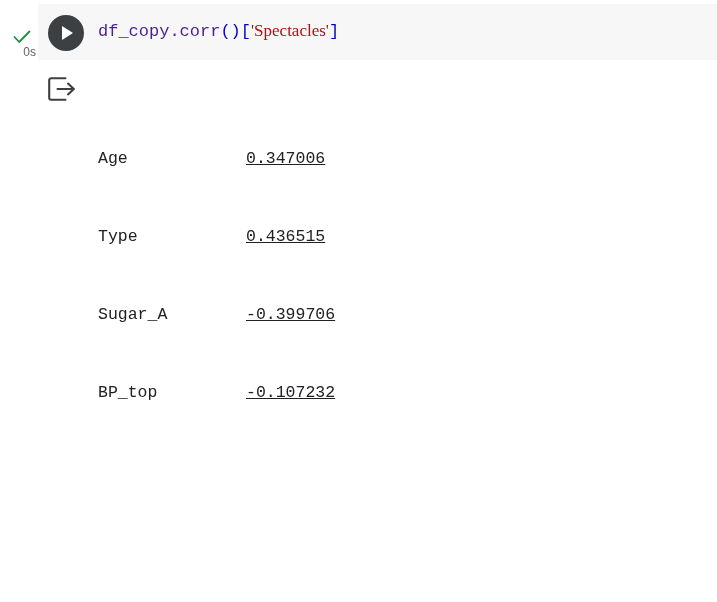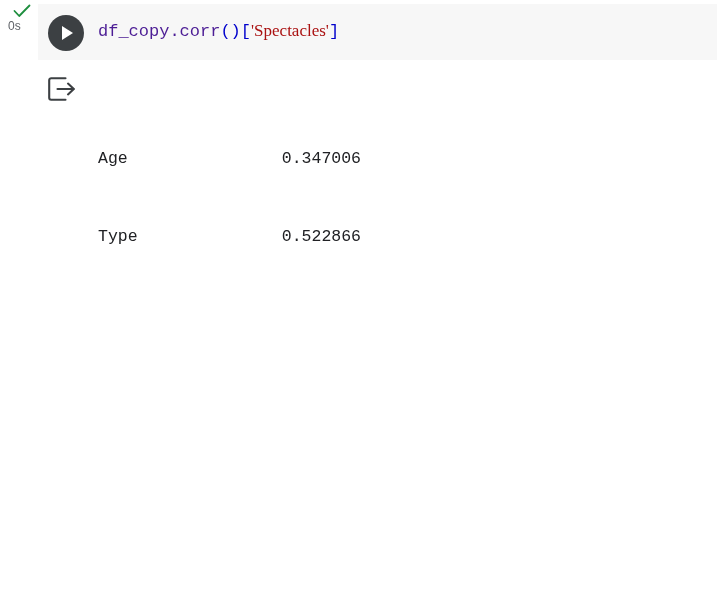--- a/index.html
+++ b/index.html
@@ -36,23 +36,23 @@
     top: 4px;
     width: 679px;
     height: 56px;
     background: #f7f7f7;
   }
 
   
   .exec-status {
     position: absolute;
     left: 8px;
-    top: 4px;
+    top: 30px;
     width: 28px;
-    text-align: left;
+    text-align: right;
     line-height: 1;
   }
   .check-icon {
     display: block;
     width: 18px;
     height: 14px;
     margin: 0 auto 2px auto;
   }
   .exec-time {
     display: block;
@@ -131,21 +131,21 @@
     height: 26px;
     white-space: pre;
   }
   .out-label {
     display: inline-block;
     width: 148px;
   }
   .out-value {
     display: inline-block;
     width: 115px;
-    text-align: right;
+    text-decoration: underline;
   }
 </style>
 </head>
 <body>
 
 <div id="notebook">
 
   <div class="cell">
 
     <div class="code-cell-bg"></div>
@@ -168,21 +168,23 @@
 
     <svg class="output-icon" viewBox="0 0 30 26">
       <path d="M18.5,2.2 H4.2 a2,2 0 0 0 -2,2 V21.8 a2,2 0 0 0 2,2 H18.5" fill="none" stroke="#3c4043" stroke-width="2.1" stroke-linecap="round" stroke-linejoin="round"></path>
       <line x1="10.5" y1="13" x2="26.5" y2="13" stroke="#3c4043" stroke-width="2.1" stroke-linecap="round"></line>
       <polyline points="21,7.6 26.8,13 21,18.4" fill="none" stroke="#3c4043" stroke-width="2.1" stroke-linecap="round" stroke-linejoin="round"></polyline>
     </svg>
 
     <div class="output-text">
 
       <span class="out-row"><span class="out-label">Age</span><span class="out-value">0.347006</span></span>
-      <span class="out-row"><span class="out-label">Type</span><span class="out-value">0.522866</span></span>
+      <span class="out-row"><span class="out-label">Type</span><span class="out-value">0.436515</span></span>
+      <span class="out-row"><span class="out-label">Sugar_A</span><span class="out-value">-0.399706</span></span>
+      <span class="out-row"><span class="out-label">BP_top</span><span class="out-value">-0.107232</span></span>
       
       
       
       
       
       
       
       
       
       

